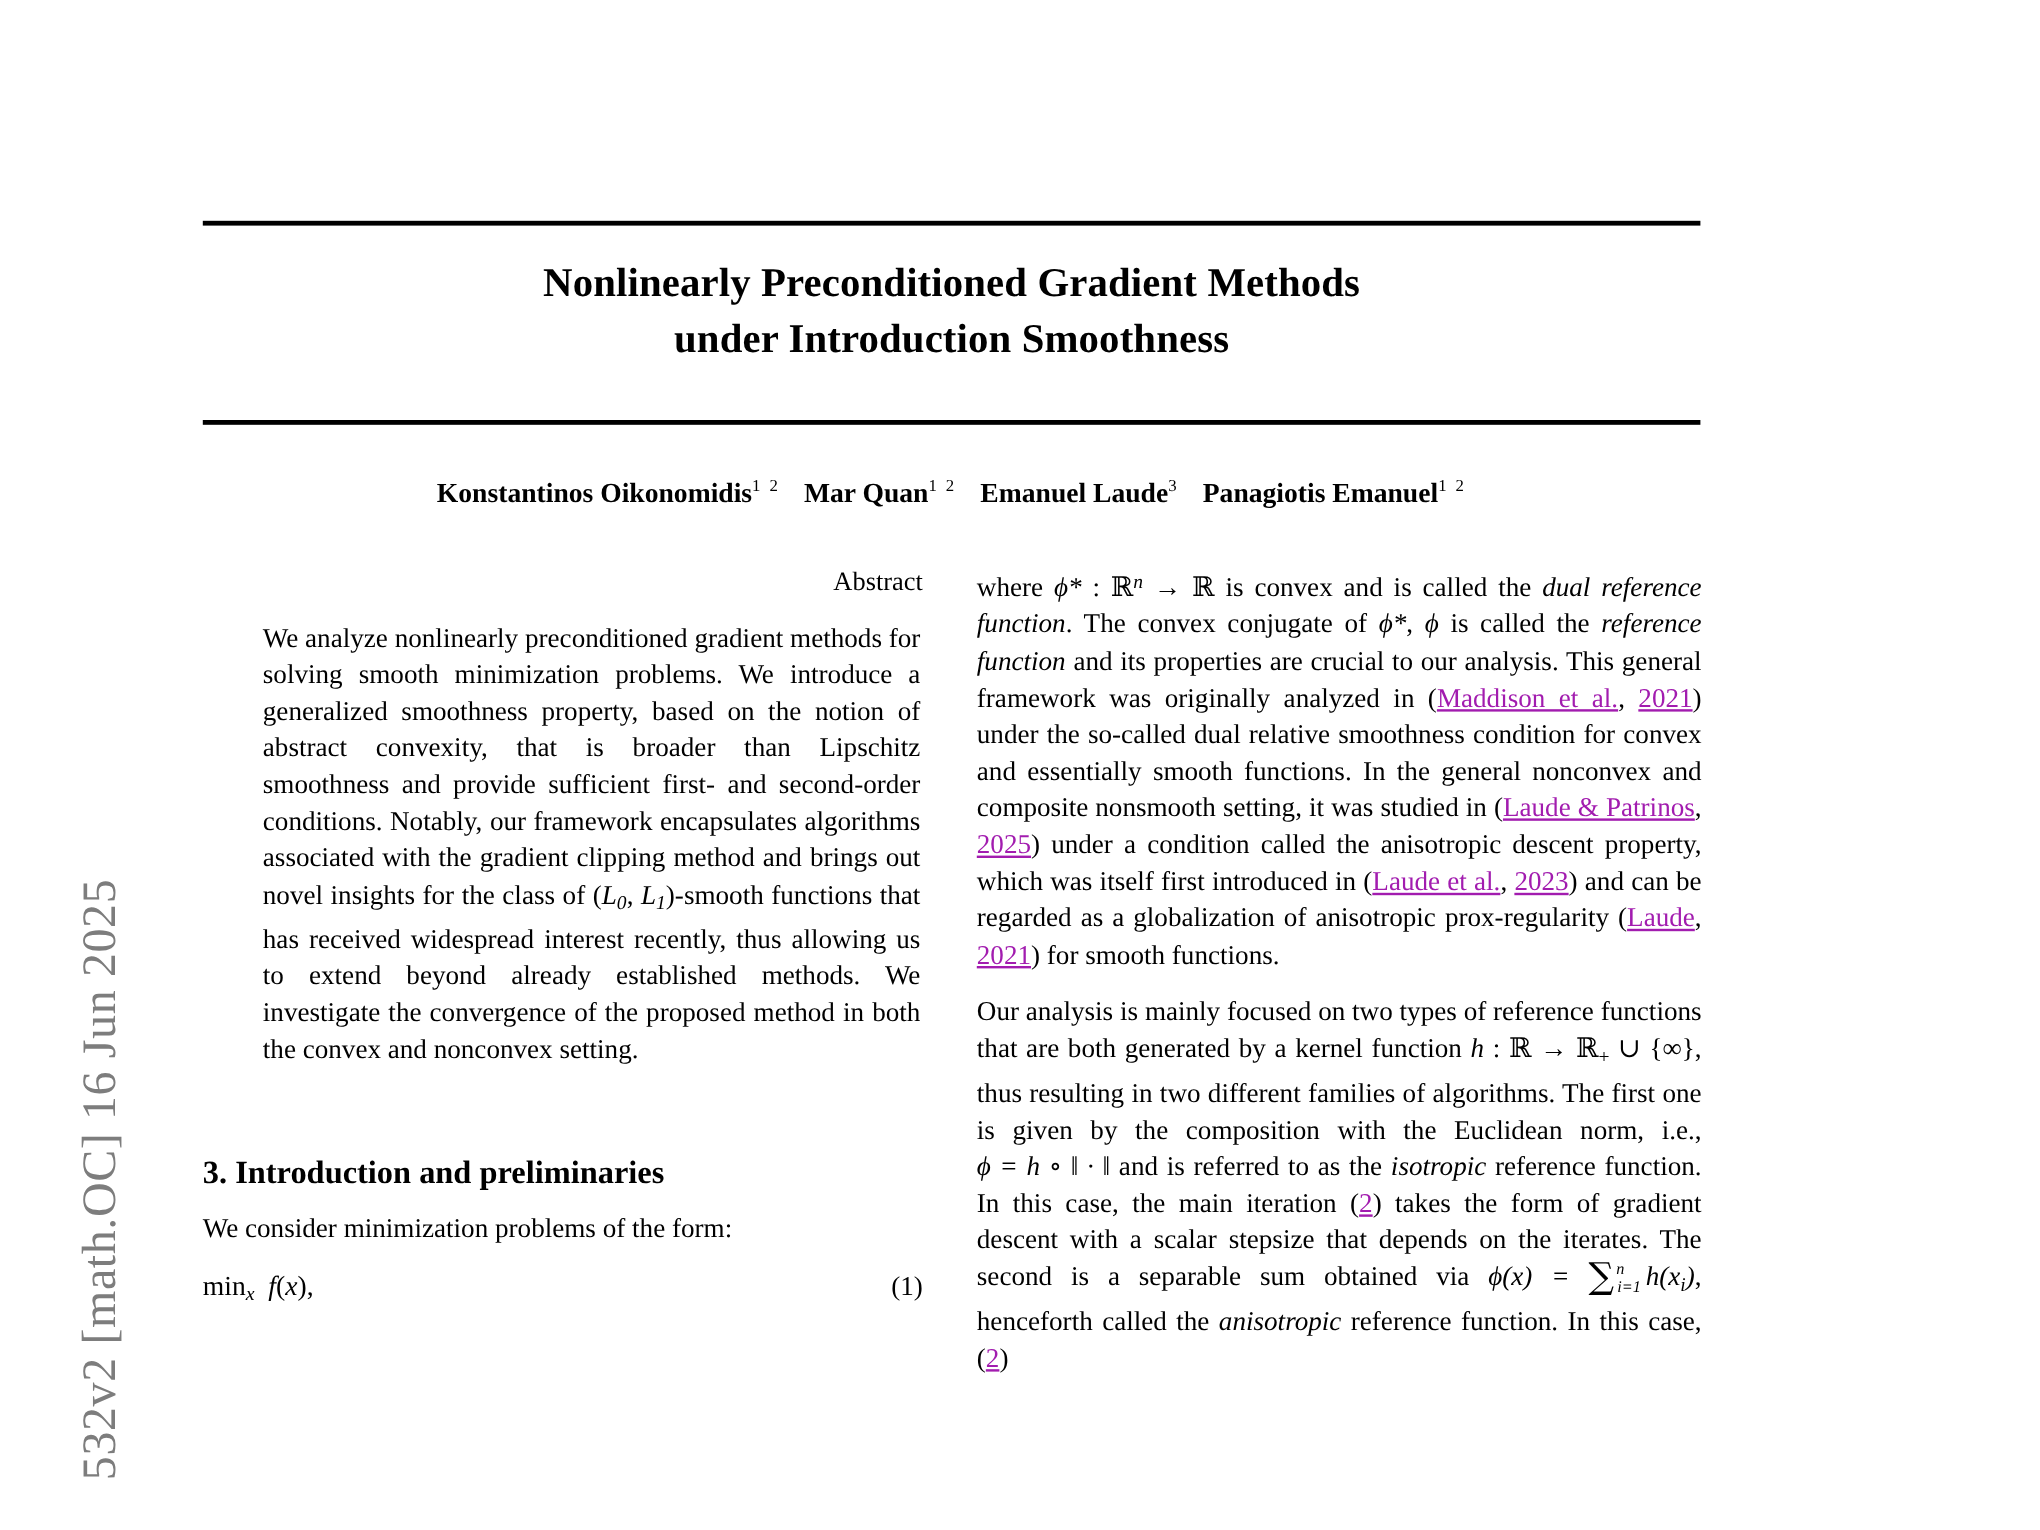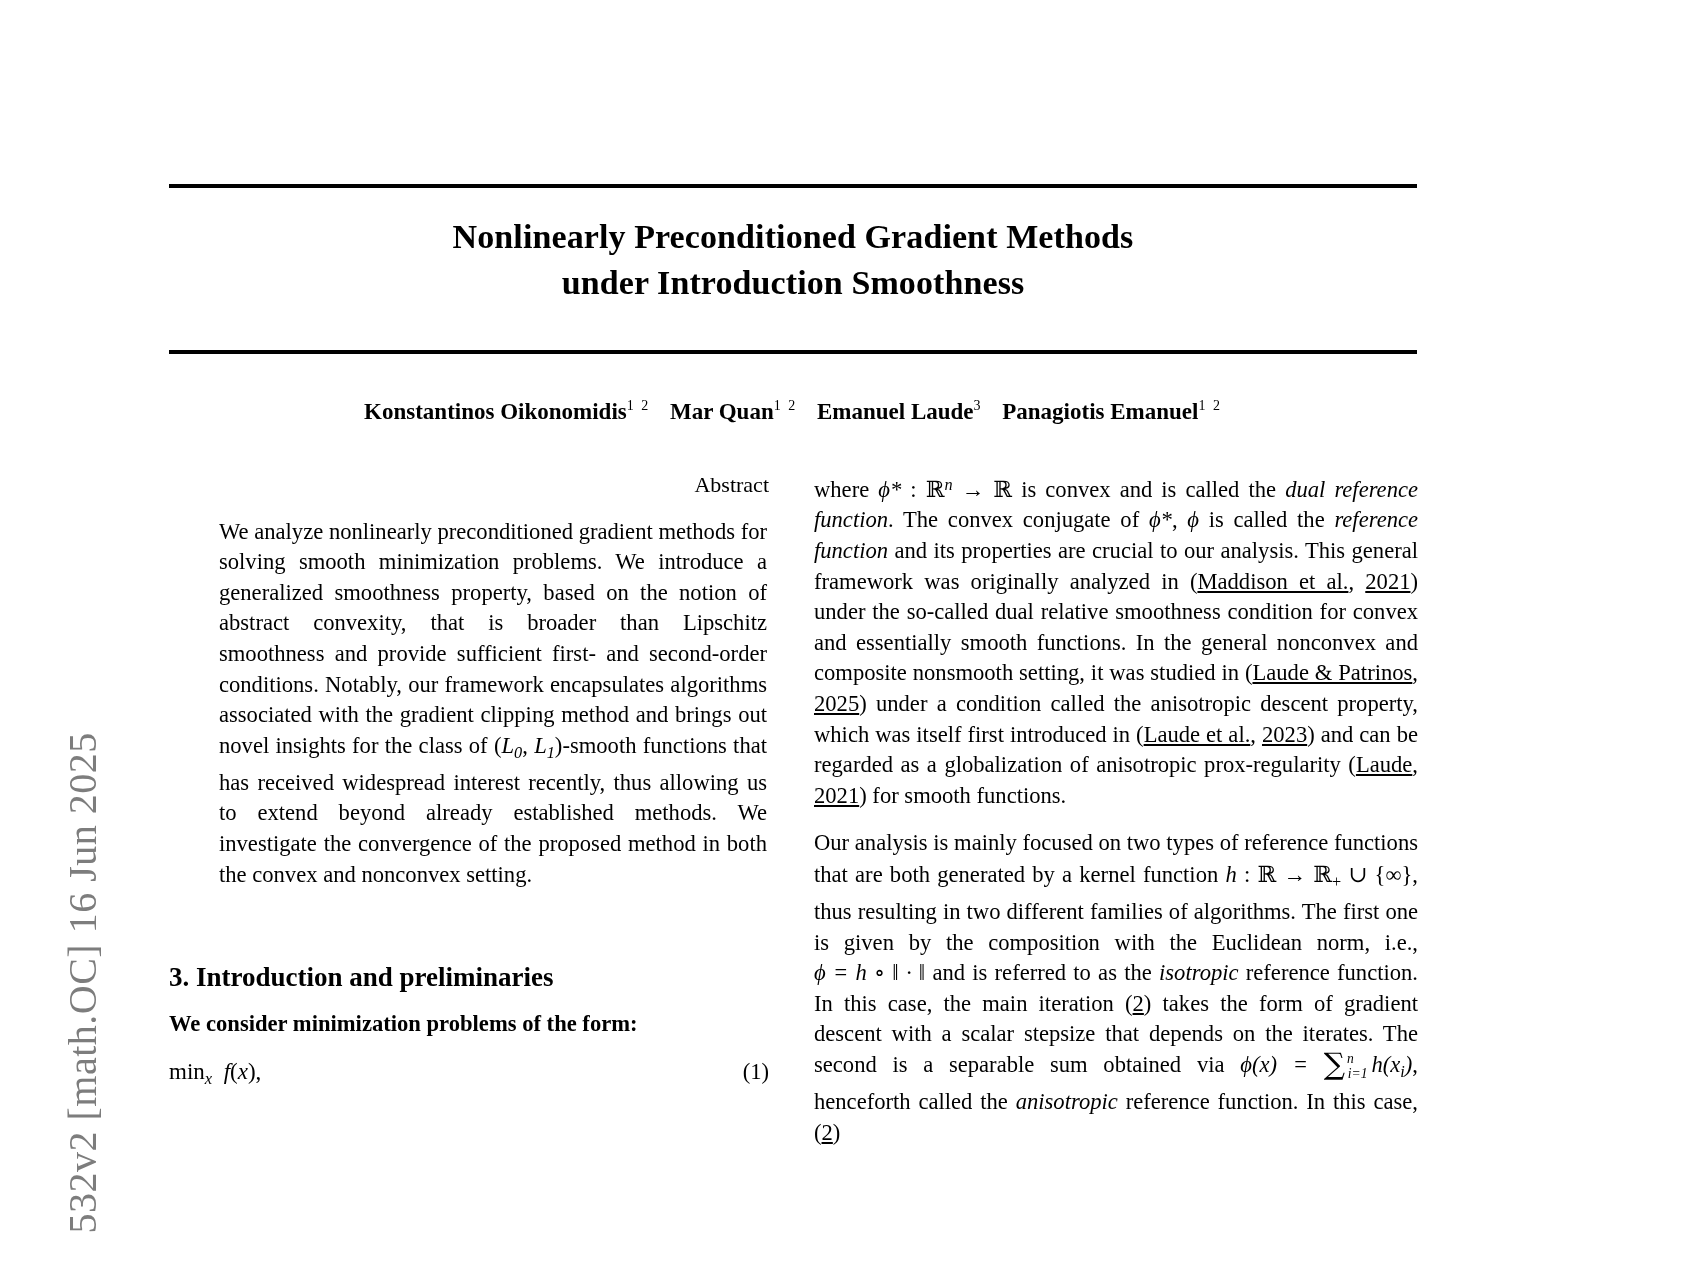--- a/index.html
+++ b/index.html
@@ -119,21 +119,20 @@
     font-size: 27px;
     font-weight: bold;
     margin: 72px 0 0 -48px;
     width: 600px;
     text-align: left;
   }
   .para {
     margin: 16px 0 0 -48px;
     width: 600px;
     text-align: justify;
-    font-weight: bold;
   }
   .para.first { margin-top: 16px; }
 
   .eqwrap {
     margin: 18px 0 0 -48px;
     width: 600px;
     position: relative;
     height: 40px;
   }
   .eq {
@@ -147,21 +146,21 @@
     font-size: 22.6px;
   }
 
   .rpara { margin: 0; }
   .rpara + .rpara { margin-top: 17px; }
 
   
   .mi { font-family: "Liberation Serif", "DejaVu Serif", serif; font-style: italic; }
   .mup { font-style: normal; }
   .bb { font-family: "DejaVu Serif", serif; font-style: normal; }
-  .cite { color: #000000; }
+  .cite { color: #a21caf; }
   em { font-style: italic; }
   .sub { font-size: 0.72em; vertical-align: -0.28em; }
   .sup { font-size: 0.72em; vertical-align: 0.42em; }
   .op { font-style: normal; }
   .sumsym {
     font-family: "DejaVu Serif", serif;
     font-size: 1.32em;
     line-height: 0;
     position: relative;
     top: 2px;

